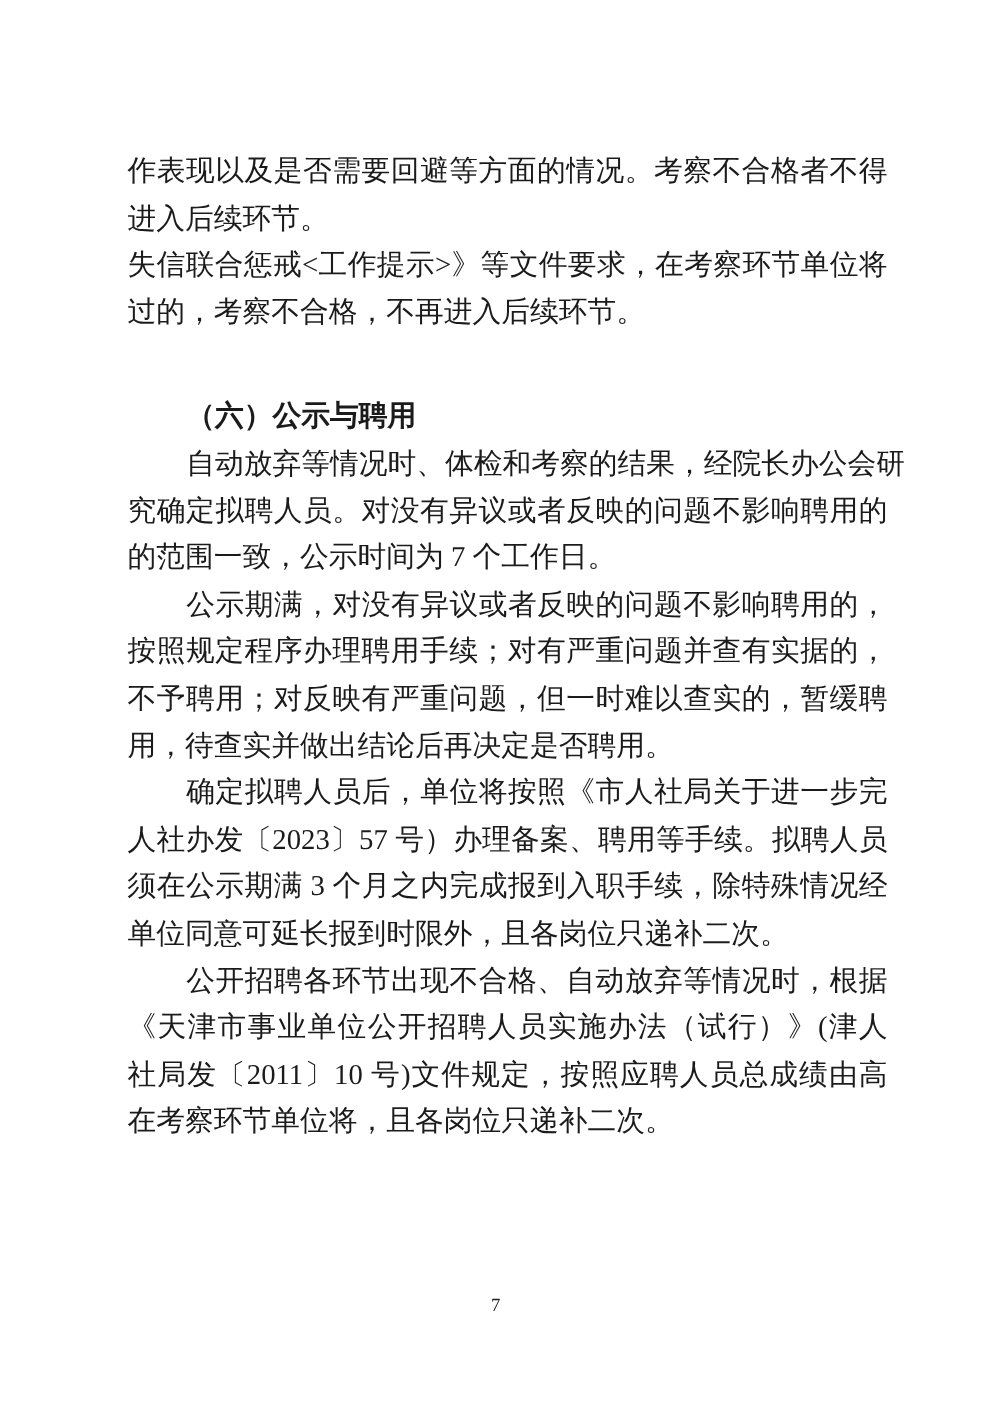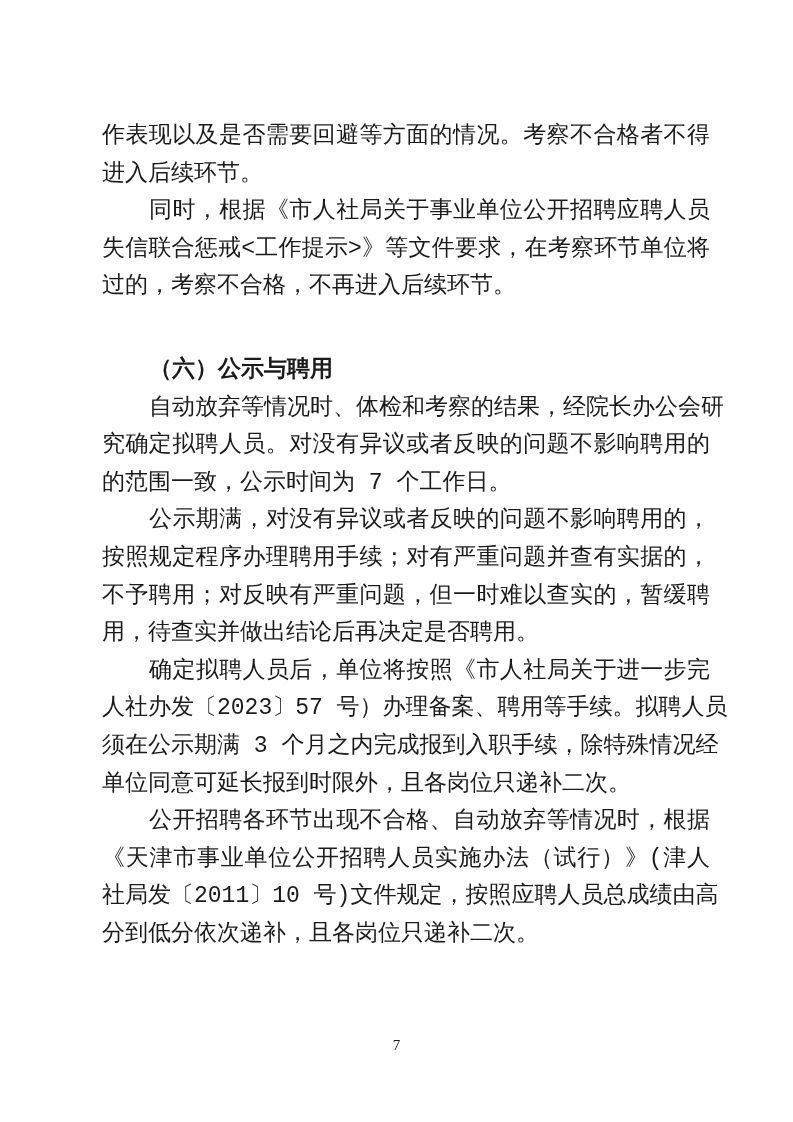--- a/index.html
+++ b/index.html
@@ -28,21 +28,20 @@
   }
   .line {
     height: 37.6px;
     line-height: 37.6px;
     font-size: 23px;
     text-align: justify;
     text-align-last: justify;
     -moz-text-align-last: justify;
     white-space: nowrap;
     overflow: visible;
-    font-family: Liberation Mono, monospace;
   }
   .line.last {
     text-align-last: left;
     -moz-text-align-last: left;
   }
   .line.indent {
     padding-left: 47px;
   }
   .line.heading {
     font-weight: bold;
@@ -61,36 +60,35 @@
     font-family: "Liberation Serif", "DejaVu Serif", serif;
   }
 </style>
 </head>
 <body>
 
 <div class="page">
   <div class="textblock" id="textblock">
       <div class="line">作表现以及是否需要回避等方面的情况。考察不合格者不得</div>
       <div class="line last">进入后续环节。</div>
-      <div class="line indent">同时，根据《市人社局关于事业单位公开招聘应聘人员</div>
       <div class="line">失信联合惩戒&lt;工作提示&gt;》等文件要求，在考察环节单位将</div>
       <div class="line last">过的，考察不合格，不再进入后续环节。</div>
       <div class="line heading indent last">（六）公示与聘用</div>
       <div class="line indent">自动放弃等情况时、体检和考察的结果，经院长办公会研</div>
       <div class="line">究确定拟聘人员。对没有异议或者反映的问题不影响聘用的</div>
       <div class="line last">的范围一致，公示时间为 7 个工作日。</div>
       <div class="line indent">公示期满，对没有异议或者反映的问题不影响聘用的，</div>
       <div class="line">按照规定程序办理聘用手续；对有严重问题并查有实据的，</div>
       <div class="line">不予聘用；对反映有严重问题，但一时难以查实的，暂缓聘</div>
       <div class="line last">用，待查实并做出结论后再决定是否聘用。</div>
       <div class="line indent">确定拟聘人员后，单位将按照《市人社局关于进一步完</div>
       <div class="line">人社办发〔2023〕57 号）办理备案、聘用等手续。拟聘人员</div>
       <div class="line">须在公示期满 3 个月之内完成报到入职手续，除特殊情况经</div>
       <div class="line last">单位同意可延长报到时限外，且各岗位只递补二次。</div>
       <div class="line indent">公开招聘各环节出现不合格、自动放弃等情况时，根据</div>
       <div class="line">《天津市事业单位公开招聘人员实施办法（试行）》(津人</div>
       <div class="line">社局发〔2011〕10 号)文件规定，按照应聘人员总成绩由高</div>
-      <div class="line last">分到低分依次递补，且各岗位只递补二次。</div>
+      <div class="line last">在考察环节单位将，且各岗位只递补二次。</div>
     </div>
   <div class="footer">
     <span class="pagenum">7</span>
   </div>
 </div>
 
 </body></html>

